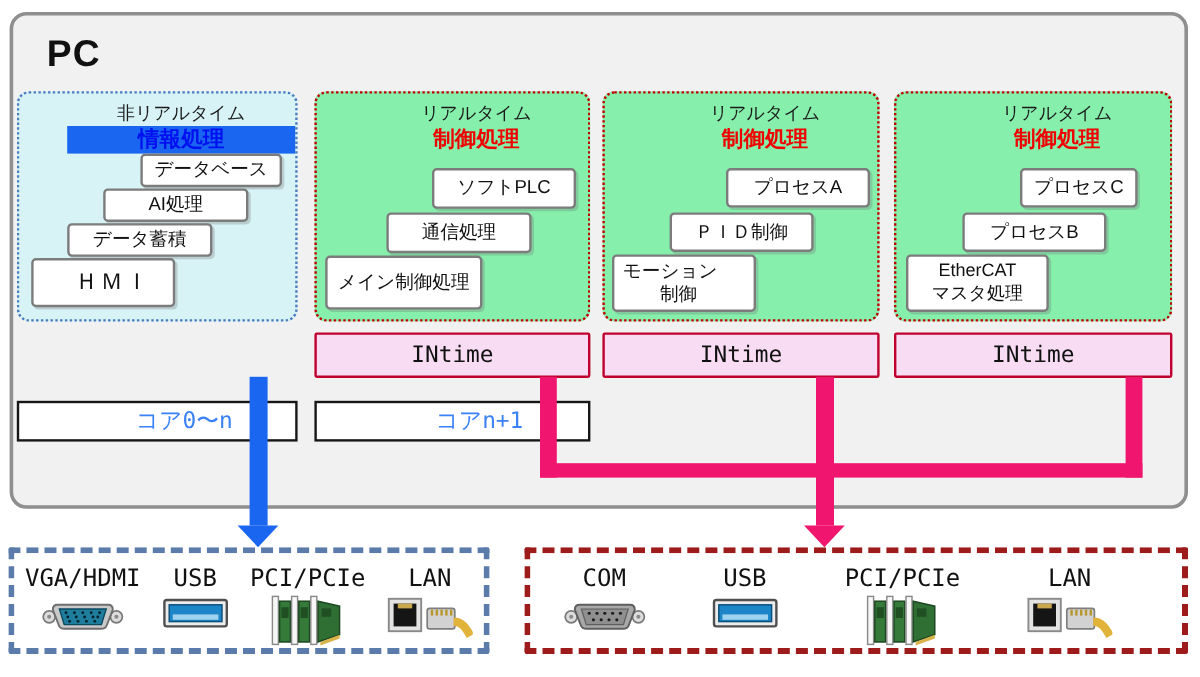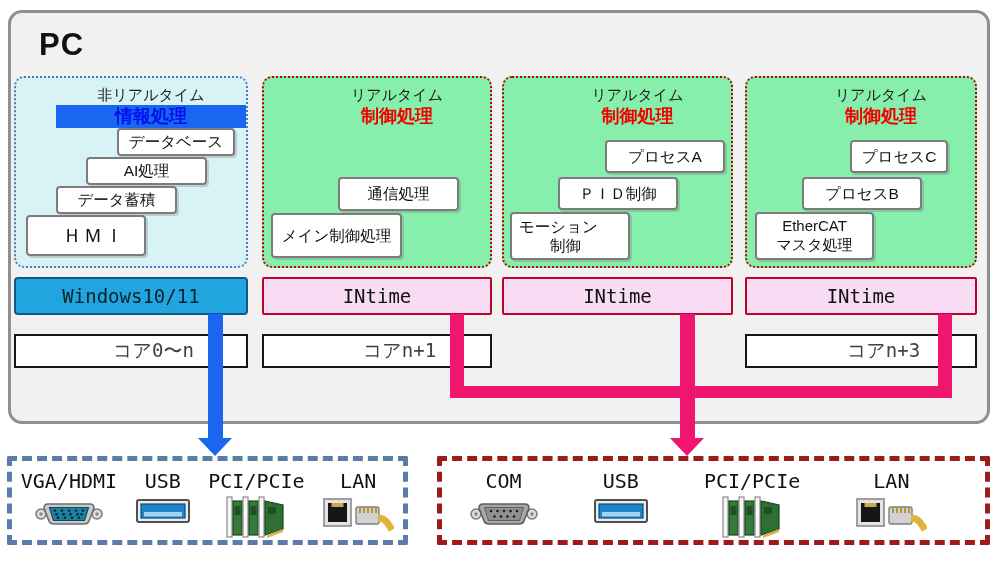--- a/index.html
+++ b/index.html
@@ -32,21 +32,21 @@
   .card.left-align{justify-content:flex-start;text-align:left;padding-left:7px;}
 
   
   .osbar{position:absolute;left:0;right:0;top:201px;height:38px;box-sizing:border-box;
          display:flex;align-items:center;justify-content:center;
          font-family:"DejaVu Sans Mono","Liberation Mono",monospace;font-size:19px;}
   .osbar.win{background:#22a5de;border:2px solid #0f5a85;border-radius:4px;color:#06232f;}
   .osbar.intime{background:#f8dcf3;border:2.5px solid #c0002e;border-radius:2px;color:#111;}
   .corebar{position:absolute;left:0;right:0;top:258px;height:34px;box-sizing:border-box;
            background:#fff;border:2.5px solid #161616;display:flex;align-items:center;justify-content:center;
-           font-family:"DejaVu Sans Mono","Liberation Mono",monospace;font-size:19px;color:#404040;padding-left:45px;}
+           font-family:"DejaVu Sans Mono","Liberation Mono",monospace;font-size:19px;color:#3b82f6;padding-left:45px;}
 
   
   .vline,.hline{position:absolute;z-index:6;}
   .blue{background:#1a66f0;}
   .pink{background:#f0156e;}
   .arrow-head{position:absolute;width:0;height:0;z-index:6;
               border-left:17px solid transparent;border-right:17px solid transparent;}
   .arrow-head.blue{background:none;border-top:18px solid #1a66f0;}
   .arrow-head.pink{background:none;border-top:18px solid #f0156e;}
 
@@ -73,32 +73,32 @@
     <div class="zone cyan">
       <div class="zone-title">
         <span class="zt1">非リアルタイム</span>
         <span class="zt2 blue">情報処理</span>
       </div>
     </div>
     <div class="card" style="left:103px;top:52px;width:118px;height:28px;">データベース</div>
     <div class="card" style="left:72px;top:81px;width:121px;height:28px;">AI処理</div>
     <div class="card" style="left:42px;top:110px;width:121px;height:28px;">データ蓄積</div>
     <div class="card" style="left:12px;top:139px;width:120px;height:41px;font-size:19px;letter-spacing:2px;padding-left:16px;">ＨＭＩ</div>
-    <div class="osbar win">Windows10/11</div>
     <div class="corebar">コア0〜n</div>
   </div>
 
   <div class="col" style="left:262px;width:230px;">
     <div class="zone pink">
       <div class="zone-title">
         <span class="zt1">リアルタイム</span>
         <span class="zt2 red">制御処理</span>
       </div>
     </div>
-    <div class="card" style="left:60px;top:101px;width:121px;height:34px;margin-left:16px;">通信処理</div>
+    <div class="card" style="left:98px;top:64px;width:120px;height:34px;">ソフトPLC</div>
+    <div class="card" style="left:60px;top:101px;width:121px;height:34px;">通信処理</div>
     <div class="card" style="left:9px;top:137px;width:131px;height:45px;">メイン制御処理</div>
     <div class="osbar intime">INtime</div>
     <div class="corebar">コアn+1</div>
   </div>
 
   <div class="col" style="left:502px;width:231px;">
     <div class="zone pink">
       <div class="zone-title">
         <span class="zt1">リアルタイム</span>
         <span class="zt2 red">制御処理</span>
@@ -116,21 +116,20 @@
       <div class="zone-title">
         <span class="zt1">リアルタイム</span>
         <span class="zt2 red">制御処理</span>
       </div>
     </div>
     <div class="card" style="left:105px;top:64px;width:98px;height:33px;">プロセスC</div>
     <div class="card" style="left:57px;top:101px;width:120px;height:33px;">プロセスB</div>
     <div class="card" style="left:10px;top:136px;width:119px;height:48px;font-size:15px;">EtherCAT
 マスタ処理</div>
     <div class="osbar intime">INtime</div>
-    <div class="corebar">コアn+3</div>
   </div>
 
   <div class="vline blue" style="left:208px;top:314px;width:15px;height:124px;"></div>
   <div class="arrow-head blue" style="left:198px;top:438px;"></div>
 
   <div class="vline pink" style="left:450px;top:314px;width:14px;height:84px;"></div>
   <div class="vline pink" style="left:938px;top:314px;width:14px;height:84px;"></div>
   <div class="hline pink" style="left:450px;top:386px;width:502px;height:12px;"></div>
   <div class="vline pink" style="left:680px;top:314px;width:15px;height:124px;"></div>
   <div class="arrow-head pink" style="left:670px;top:438px;"></div>

